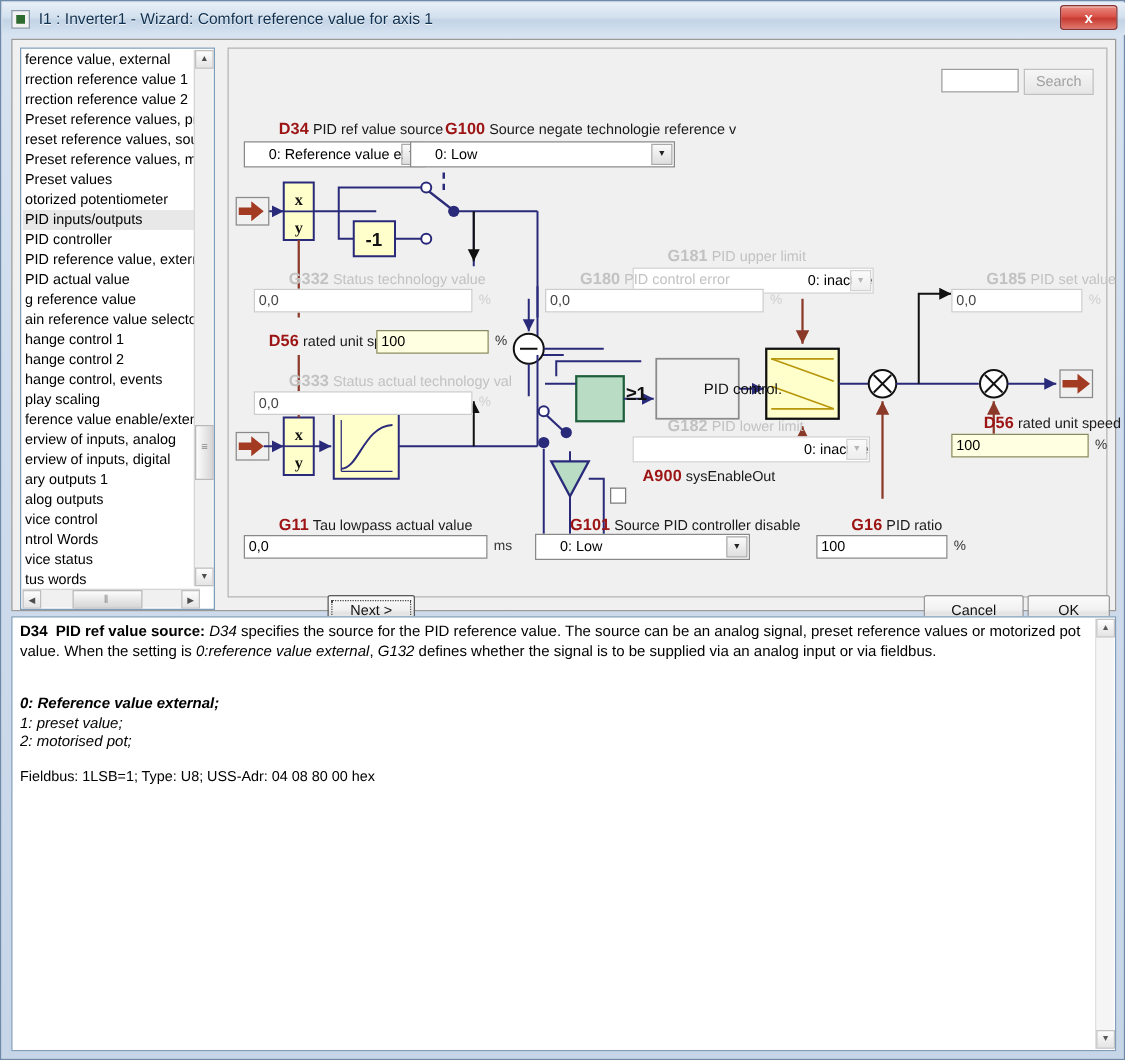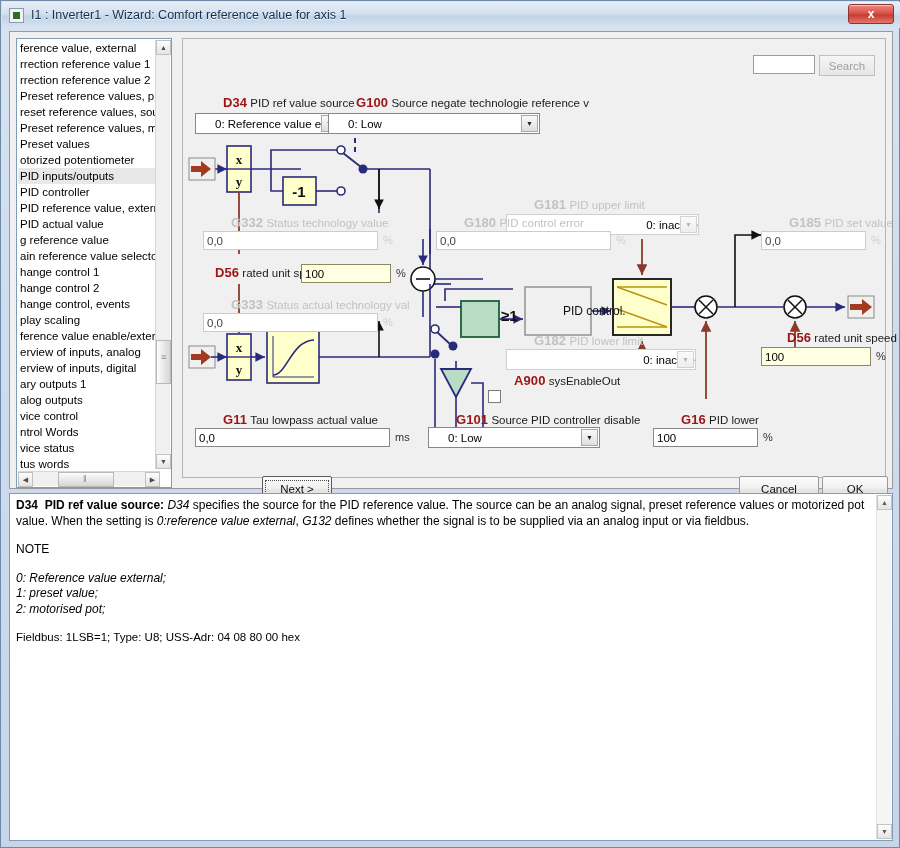--- a/index.html
+++ b/index.html
@@ -545,21 +545,21 @@
       </div>
       <div class="combo" style="left:245px; top:388px; width:172px;">
         <span>0: Low</span>
         <span class="arrowbtn">
             <span>▼</span>
           </span>
       </div>
 
       <div class="plabel" style="left:470px; top:373px;">
         <span class="pcode">G16</span>
-        <span>PID lower</span>
+        <span>PID ratio</span>
       </div>
       <input class="tbox" style="left: 470px; top: 389px; width: 105px;" value="100">
       <div class="unit" style="left:580px; top:392px;">%</div>
 
     </div>
 
     <div class="wbtn" style="left:180px; top:444px; width:66px;margin-top:28px;">&lt; Back</div>
     <div class="wbtn focused" style="left:252px; top:444px; width:70px;">
       <span class="inner">Next &gt;</span>
     </div>
@@ -568,23 +568,22 @@
 
   </div>
 
   <div id="helppane">
     <div id="helptext">
       <p>
         <b><span>D34</span>&nbsp;&nbsp;<span>PID ref value source:</span></b>
         <i><span>D34</span></i><span> specifies the source for the PID reference value. The source can be an analog signal, preset reference values or motorized pot value. When the setting is </span><i><span>0:reference value external</span></i><span>, </span><i><span>G132</span></i><span> defines whether the signal is to be supplied via an analog input or via fieldbus.</span>
       </p>
       <div class="gap"></div>
-      <p>NOTE</p>
       <div class="gap"></div>
-      <p style="font-style:italic;">0:  Reference value external;</p>
+      <p style="font-style:italic;font-weight:bold;">0:  Reference value external;</p>
       <p style="font-style:italic;">1:  preset value;</p>
       <p style="font-style:italic;">2:  motorised pot;</p>
       <div class="gap"></div>
       <p style="font-size:11.5px;">Fieldbus: 1LSB=1; Type: U8; USS-Adr: 04 08 80 00 hex</p>
     </div>
     <div class="vscroll">
       <div class="arrow up">▲</div>
       <div class="arrow down">▼</div>
     </div>
   </div>

